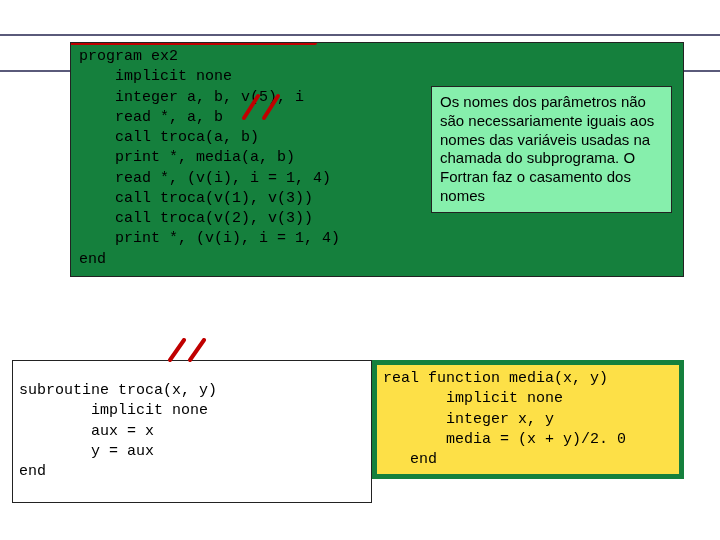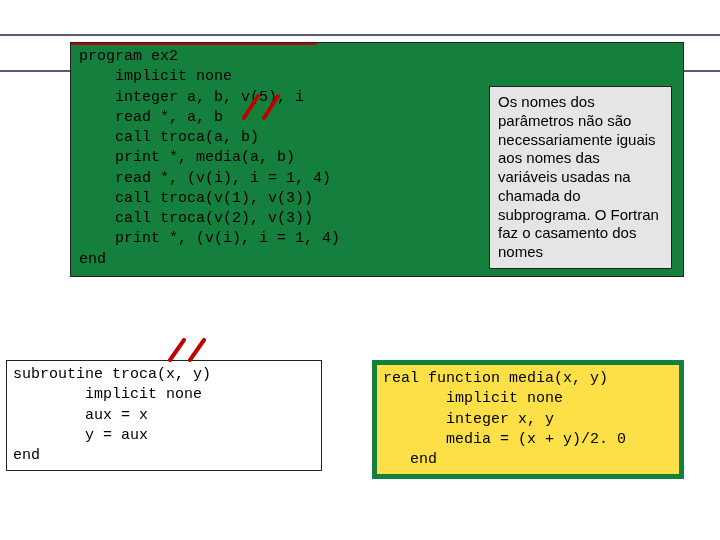--- a/index.html
+++ b/index.html
@@ -28,35 +28,35 @@
       border: 1px solid #222;
       background: #15803d;
       padding: 4px 8px 6px 8px;
       margin-top: 36px;
     }
     .code { white-space: pre; }
     .callout {
       position: absolute;
       right: 48px;
       top: 86px;
-      width: 183px;
+      width: 241px;
       border: 1px solid #222;
-      background: #e5e5e5;
+      background: #86efac;
       font-family: Arial, Helvetica, sans-serif;
       font-size: 15px;
       line-height: 1.25;
       padding: 6px 8px;
     }
     .sub-box {
       position: absolute;
-      left: 6px;
-      width: 316px;
+      left: 12px;
+      width: 360px;
       border: 1px solid #222;
       background: #fff;
-      padding: 4px 6px;
+      padding: 20px 6px;
     }
     .func-box {
       position: absolute;
       left: 372px;
       right: 36px;
       border: 5px solid #15803d;
       background: #fde047;
       padding: 4px 6px;
     }
     .arrows {

